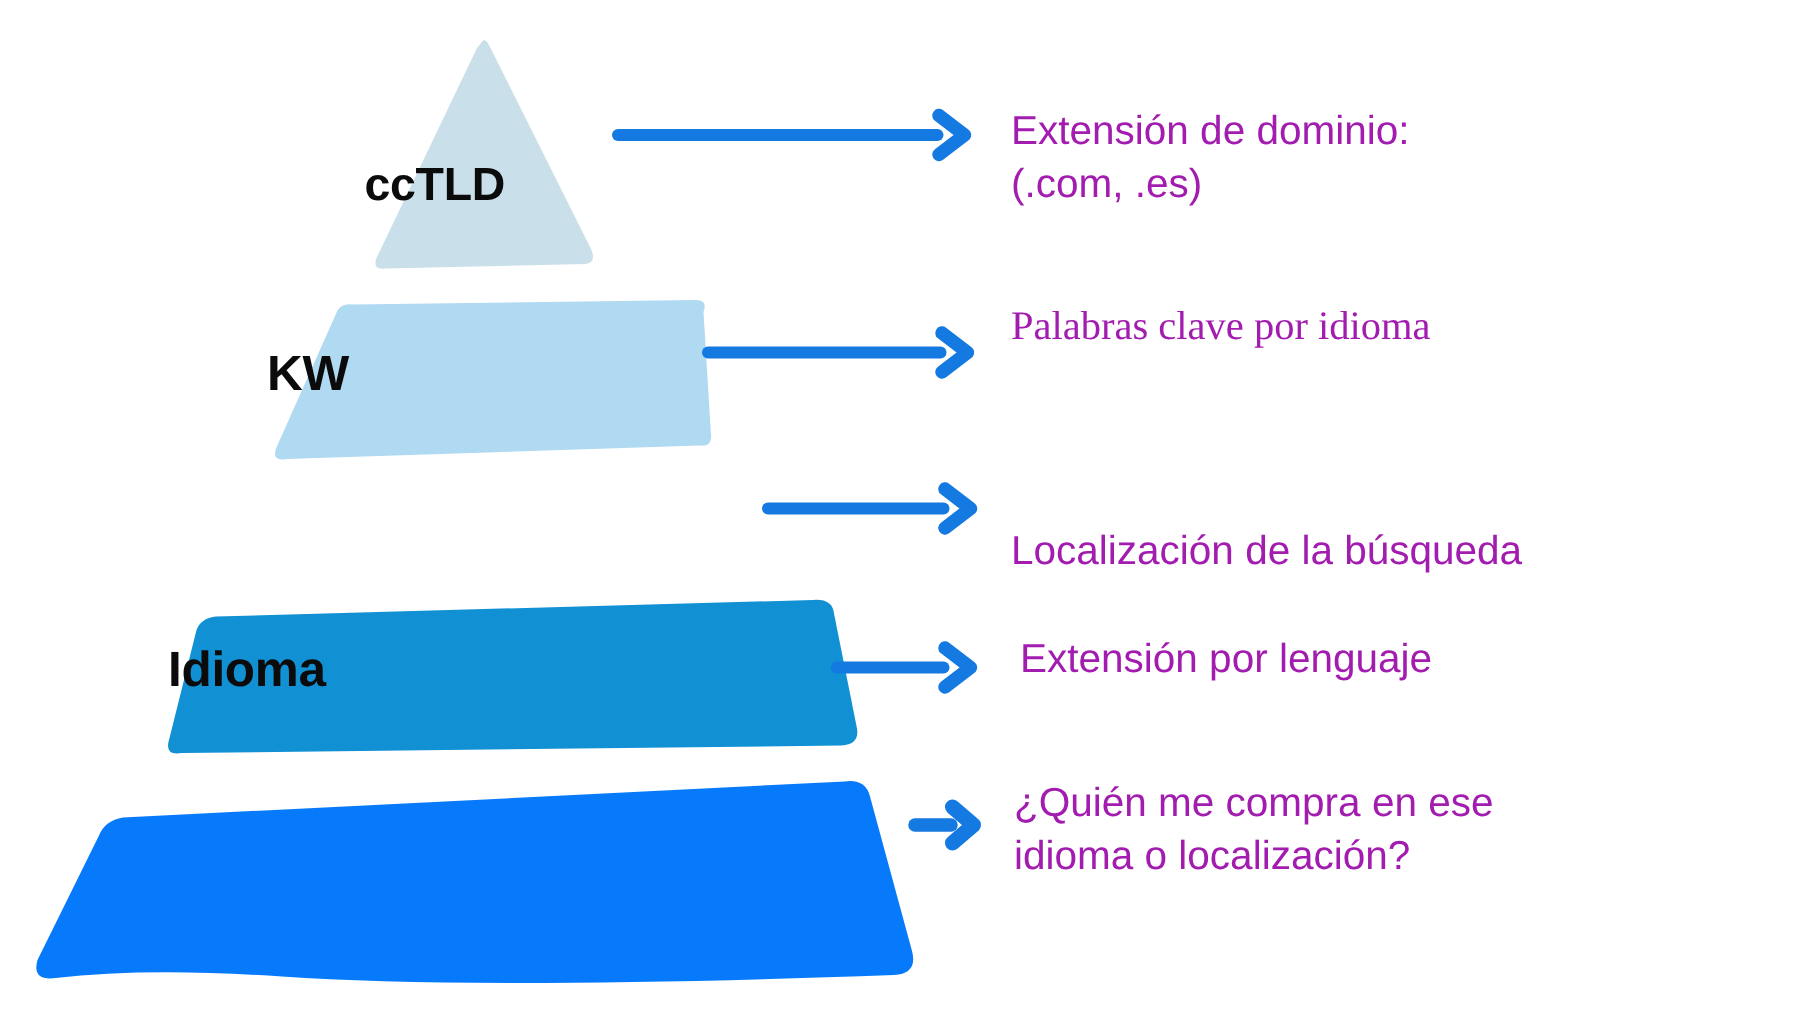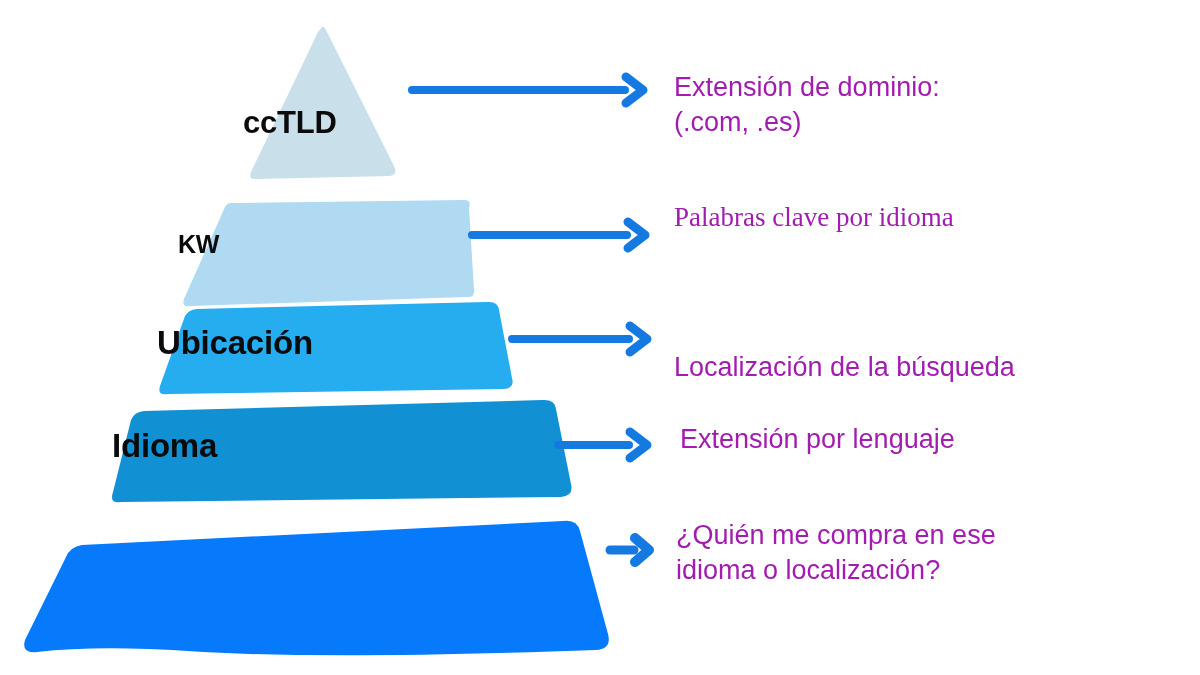--- a/index.html
+++ b/index.html
@@ -71,29 +71,23 @@
     <svg viewBox="0 0 160 160" preserveAspectRatio="none">
       <path d="M79 3 Q81 2 83 6 L151 142 Q155 151 147 152 L14 155 Q5 156 8 148 L75 8 Z" fill="#c9dfea"></path>
     </svg>
     <div class="tier-label" style="top:81px; font-size:31px;">ccTLD</div>
   </div>
 
   <div class="pyramid-layer" style="left:178px; top:198px; width:296px; height:112px;">
     <svg viewBox="0 0 296 112" preserveAspectRatio="none">
       <path d="M47 9 Q50 4 57 5 L286 2 Q294 2 291 10 L296 92 Q297 100 288 99 L13 108 Q3 110 6 101 Z" fill="#b0d9f2"></path>
     </svg>
-    <div class="tier-label" style="top:32px; font-size:25px;">KW</div>
+    <div class="tier-label" style="top:32px; font-size:33px;">KW</div>
   </div>
 
-  <div class="pyramid-layer" style="left:157px; top:300px; width:360px; height:100px;">
-    <svg viewBox="0 0 360 100" preserveAspectRatio="none">
-      <path d="M28 16 Q31 10 40 9 L330 2 Q341 1 342 10 L355 78 Q358 88 347 89 L11 94 Q0 96 3 86 Z" fill="#25adf0"></path>
-    </svg>
-    <div class="tier-label" style="top:24px; font-size:33px;">Ubicación</div>
-  </div>
 
   <div class="pyramid-layer" style="left:112px; top:398px; width:462px; height:110px;">
     <svg viewBox="0 0 462 110" preserveAspectRatio="none">
       <path d="M19 22 Q22 14 32 13 L430 2 Q443 1 444 11 L459 86 Q462 98 449 99 L9 104 Q-3 106 1 94 Z" fill="#1191d4"></path>
     </svg>
     <div class="tier-label" style="top:29px; font-size:33px;">Idioma</div>
   </div>
 
   <div class="pyramid-layer" style="left:18px; top:510px; width:600px; height:144px;">
     <svg viewBox="0 0 600 144" preserveAspectRatio="none">

